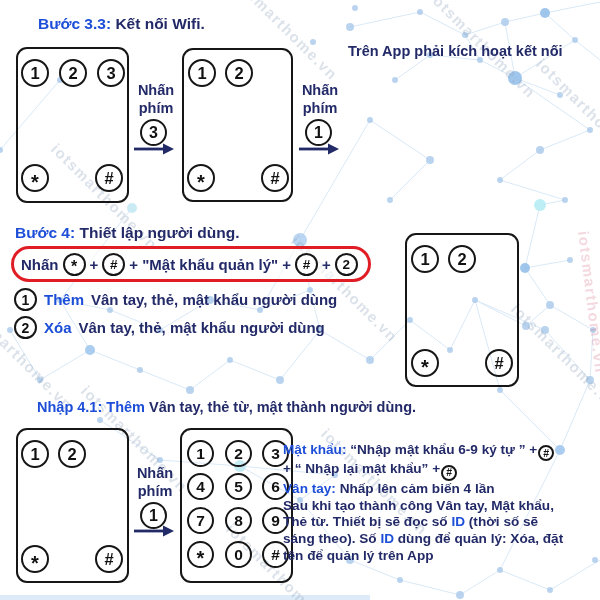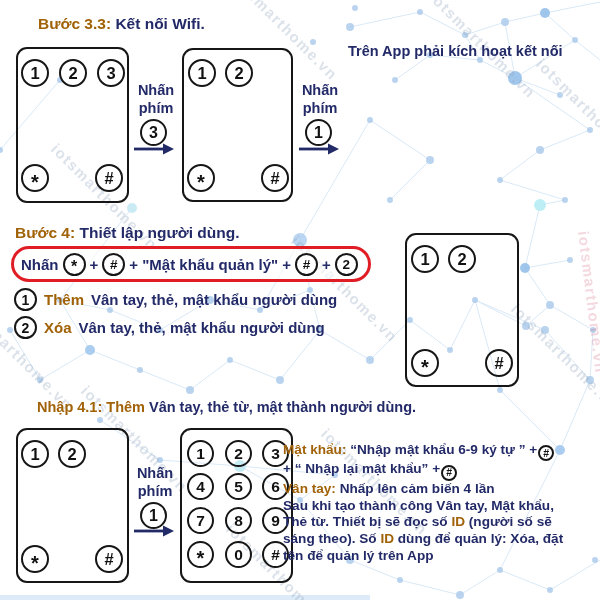--- a/index.html
+++ b/index.html
@@ -2,21 +2,21 @@
 <html><head>
 <meta charset="utf-8">
 <style>
   html,body{margin:0;padding:0;background:#e8e8e8;}
   #canvas{
     position:relative;width:600px;height:600px;background:#ffffff;overflow:hidden;
     font-family:"Liberation Sans","DejaVu Sans",sans-serif;
   }
   .abs{position:absolute;}
   .navy{color:#232a68;}
-  .red{color:#a16207;}
+  .red{color:#1d4ed8;}
   
   #plexus{position:absolute;left:0;top:0;width:600px;height:600px;}
   .wm{
     position:absolute;white-space:nowrap;font-size:15px;font-weight:bold;
     letter-spacing:1.5px;color:rgba(140,160,186,0.30);
     transform:rotate(45deg);transform-origin:0 0;pointer-events:none;
   }
   .wm.pink{color:rgba(219,125,150,0.30);}
   
   .heading{font-weight:bold;font-size:15.5px;white-space:nowrap;}
@@ -367,21 +367,21 @@
       <span>+ “ Nhập lại mật khẩu” +</span><span class="mini-key">#</span>
     </div>
     <div class="line">
       <span class="red">Vân tay:</span>
       <span>Nhấp lên cảm biến 4 lần</span>
     </div>
     <div class="line"><span>Sau khi tạo thành công Vân tay, Mật khẩu,</span></div>
     <div class="line">
       <span>Thẻ từ. Thiết bị sẽ đọc số</span>
       <span class="red">ID</span>
-      <span>(người số sẽ</span>
+      <span>(thời số sẽ</span>
     </div>
     <div class="line">
       <span>sáng theo). Số</span>
       <span class="red">ID</span>
       <span>dùng để quản lý: Xóa, đặt</span>
     </div>
     <div class="line"><span>tên để quản lý trên App</span></div>
   </div>
 
 </div>

